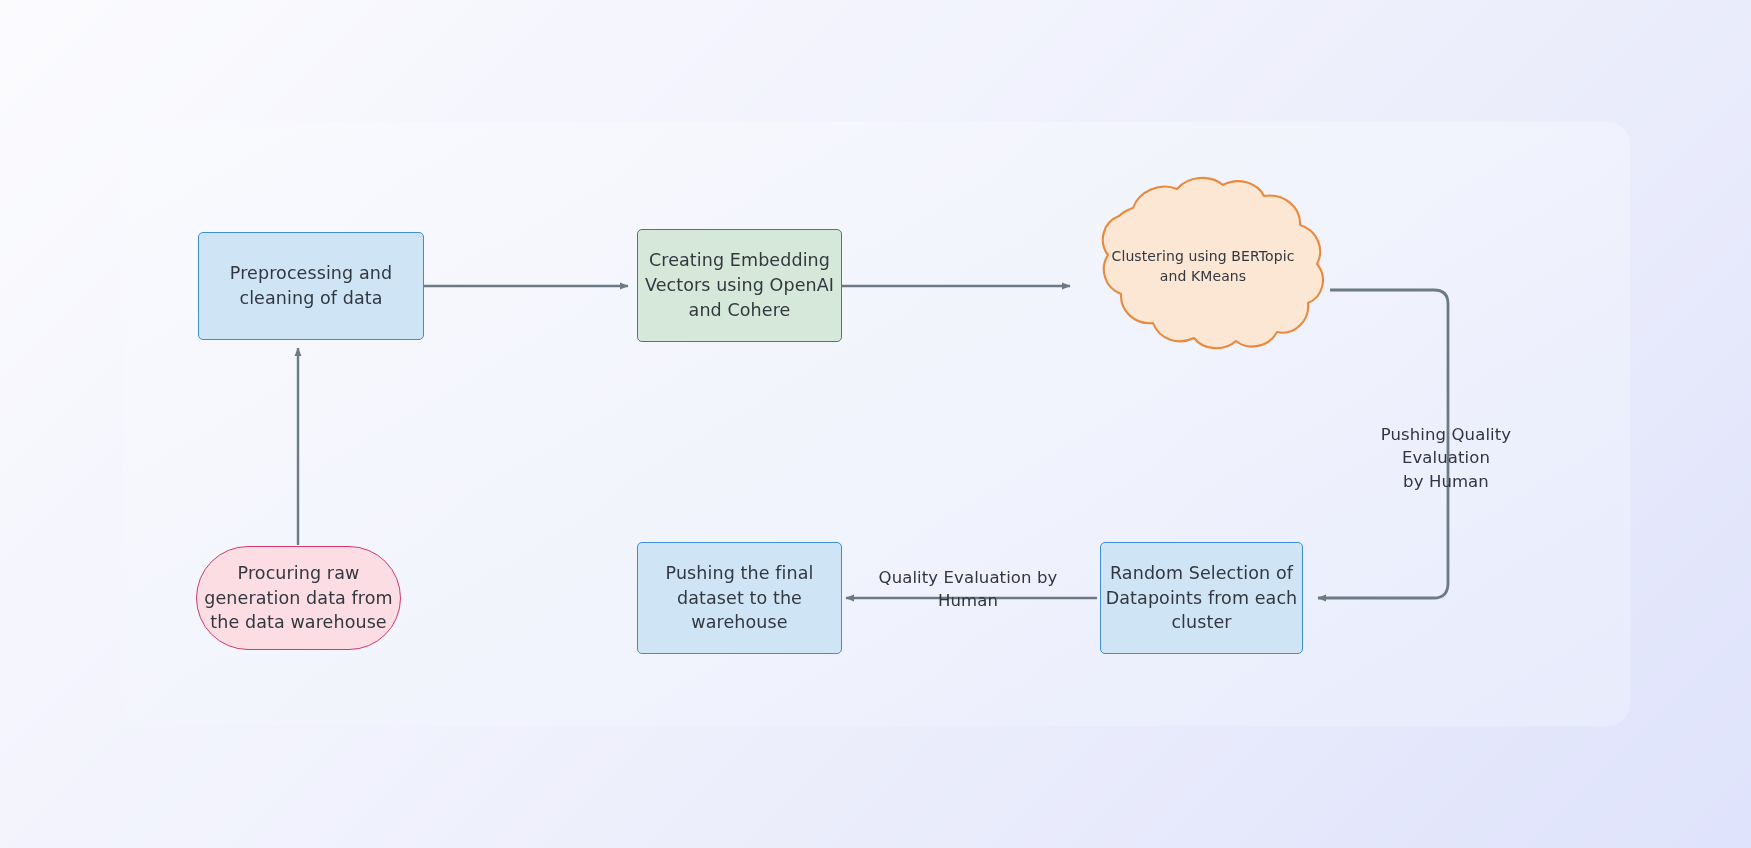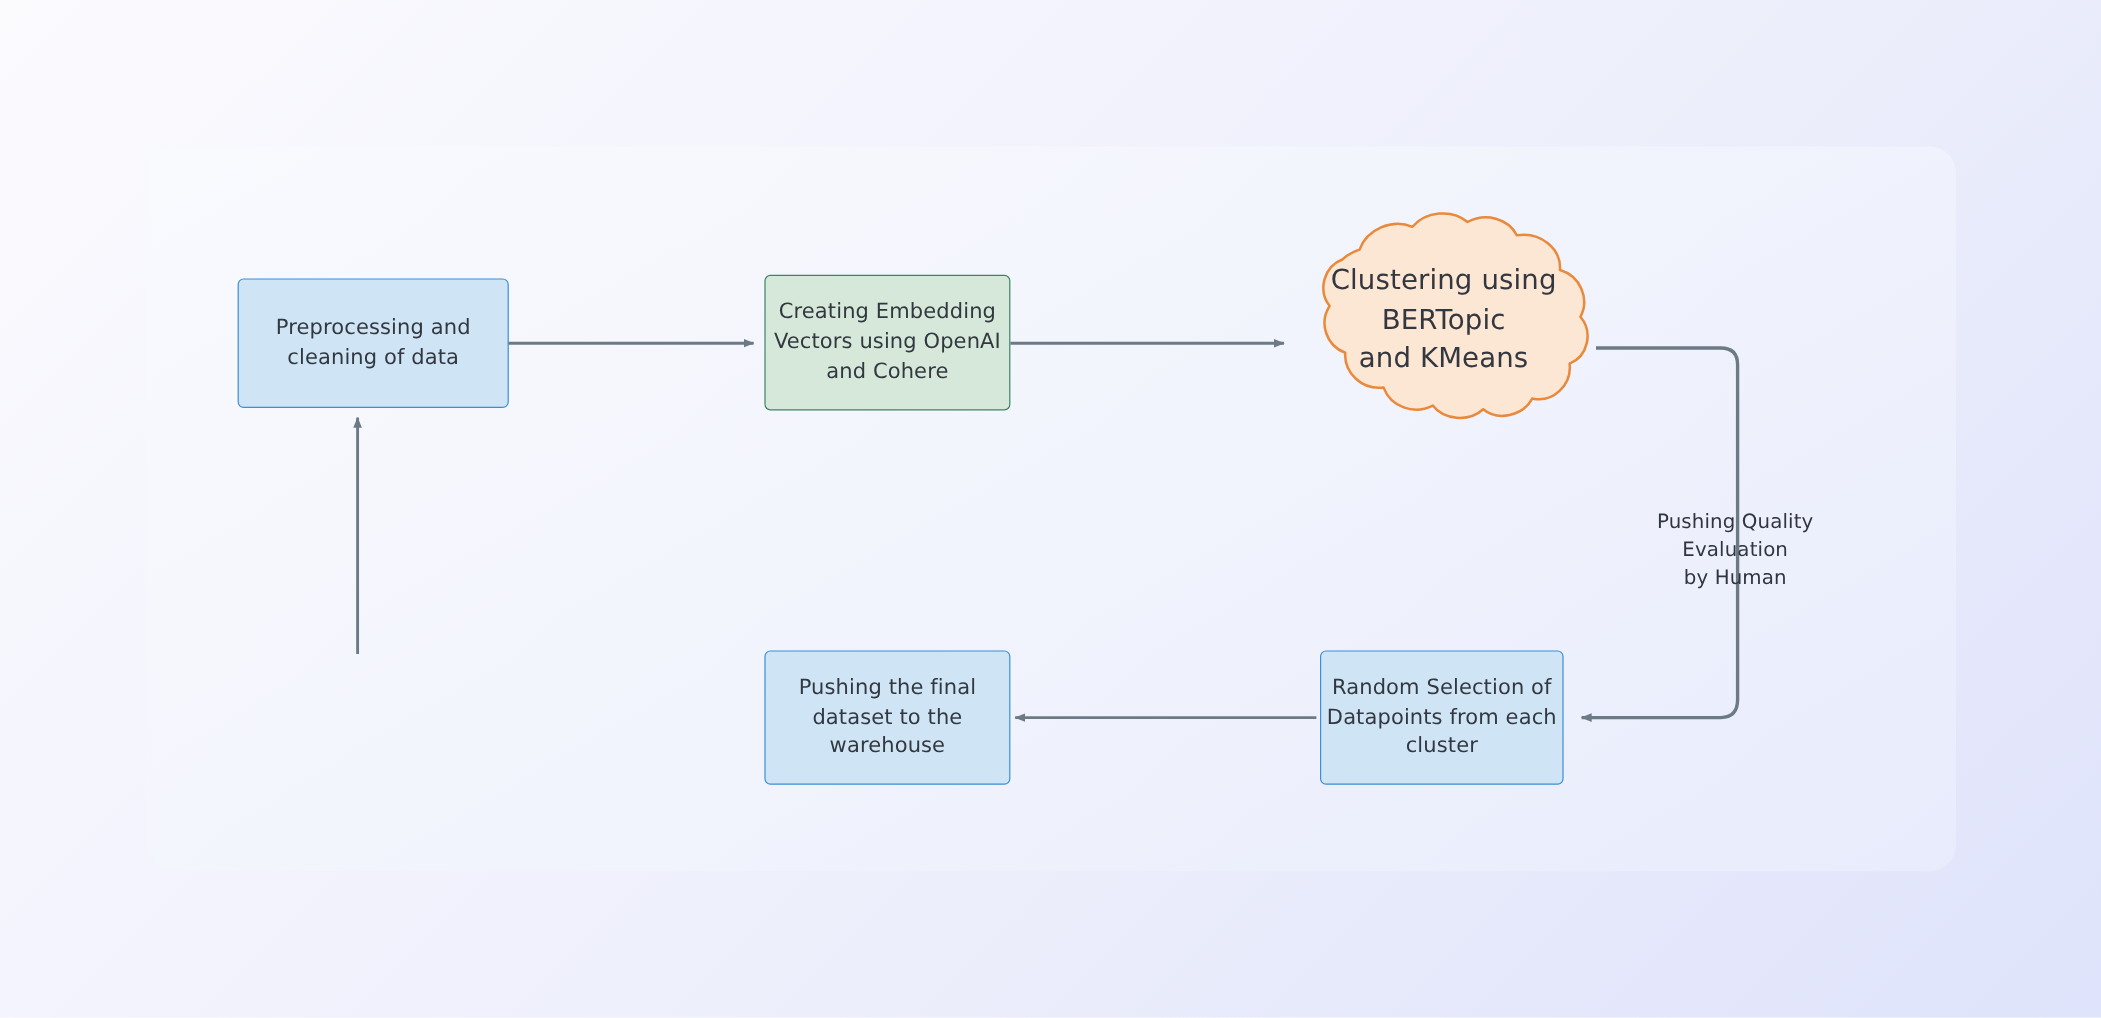--- a/index.html
+++ b/index.html
@@ -71,21 +71,21 @@
     position: absolute;
     left: 0;
     top: 0;
     width: 100%;
     height: 100%;
     display: flex;
     align-items: center;
     justify-content: center;
     text-align: center;
     color: #333840;
-    font-size: 23px;
+    font-size: 14px;
     line-height: 1.42;
     pointer-events: none;
   }
   .edge-label {
     position: absolute;
     color: #2f3640;
     font-size: 16.5px;
     line-height: 1.42;
     text-align: center;
     letter-spacing: 0.1px;
@@ -145,30 +145,36 @@
     <span style="white-space: pre-line;">Creating Embedding
 Vectors using OpenAI
 and Cohere</span>
   </div>
 
   <div class="node node-cloud" style="left:1078px; top:177px; width:250px; height:180px;">
     <span class="cloud-text" style="white-space: pre-line;">Clustering using BERTopic
 and KMeans</span>
   </div>
 
+  <div class="node node-stadium fill-pink" style="left:196px; top:546px; width:205px; height:104px;">
+    <span style="white-space: pre-line;">Procuring raw
+generation data from
+the data warehouse</span>
+  </div>
 
   <div class="node node-rect fill-blue" style="left:1100px; top:542px; width:203px; height:112px;">
     <span style="white-space: pre-line;">Random Selection of
 Datapoints from each
 cluster</span>
   </div>
 
   <div class="node node-rect fill-blue" style="left:637px; top:542px; width:205px; height:112px;">
     <span style="white-space: pre-line;">Pushing the final
 dataset to the
 warehouse</span>
   </div>
 
   <div class="edge-label" style="left:1336px; top:423px; width:220px;">Pushing Quality Evaluation
 by Human</div>
 
+  <div class="edge-label" style="left:848px; top:566px; width:240px;">Quality Evaluation by Human</div>
 
 </div>
 
 </body></html>

